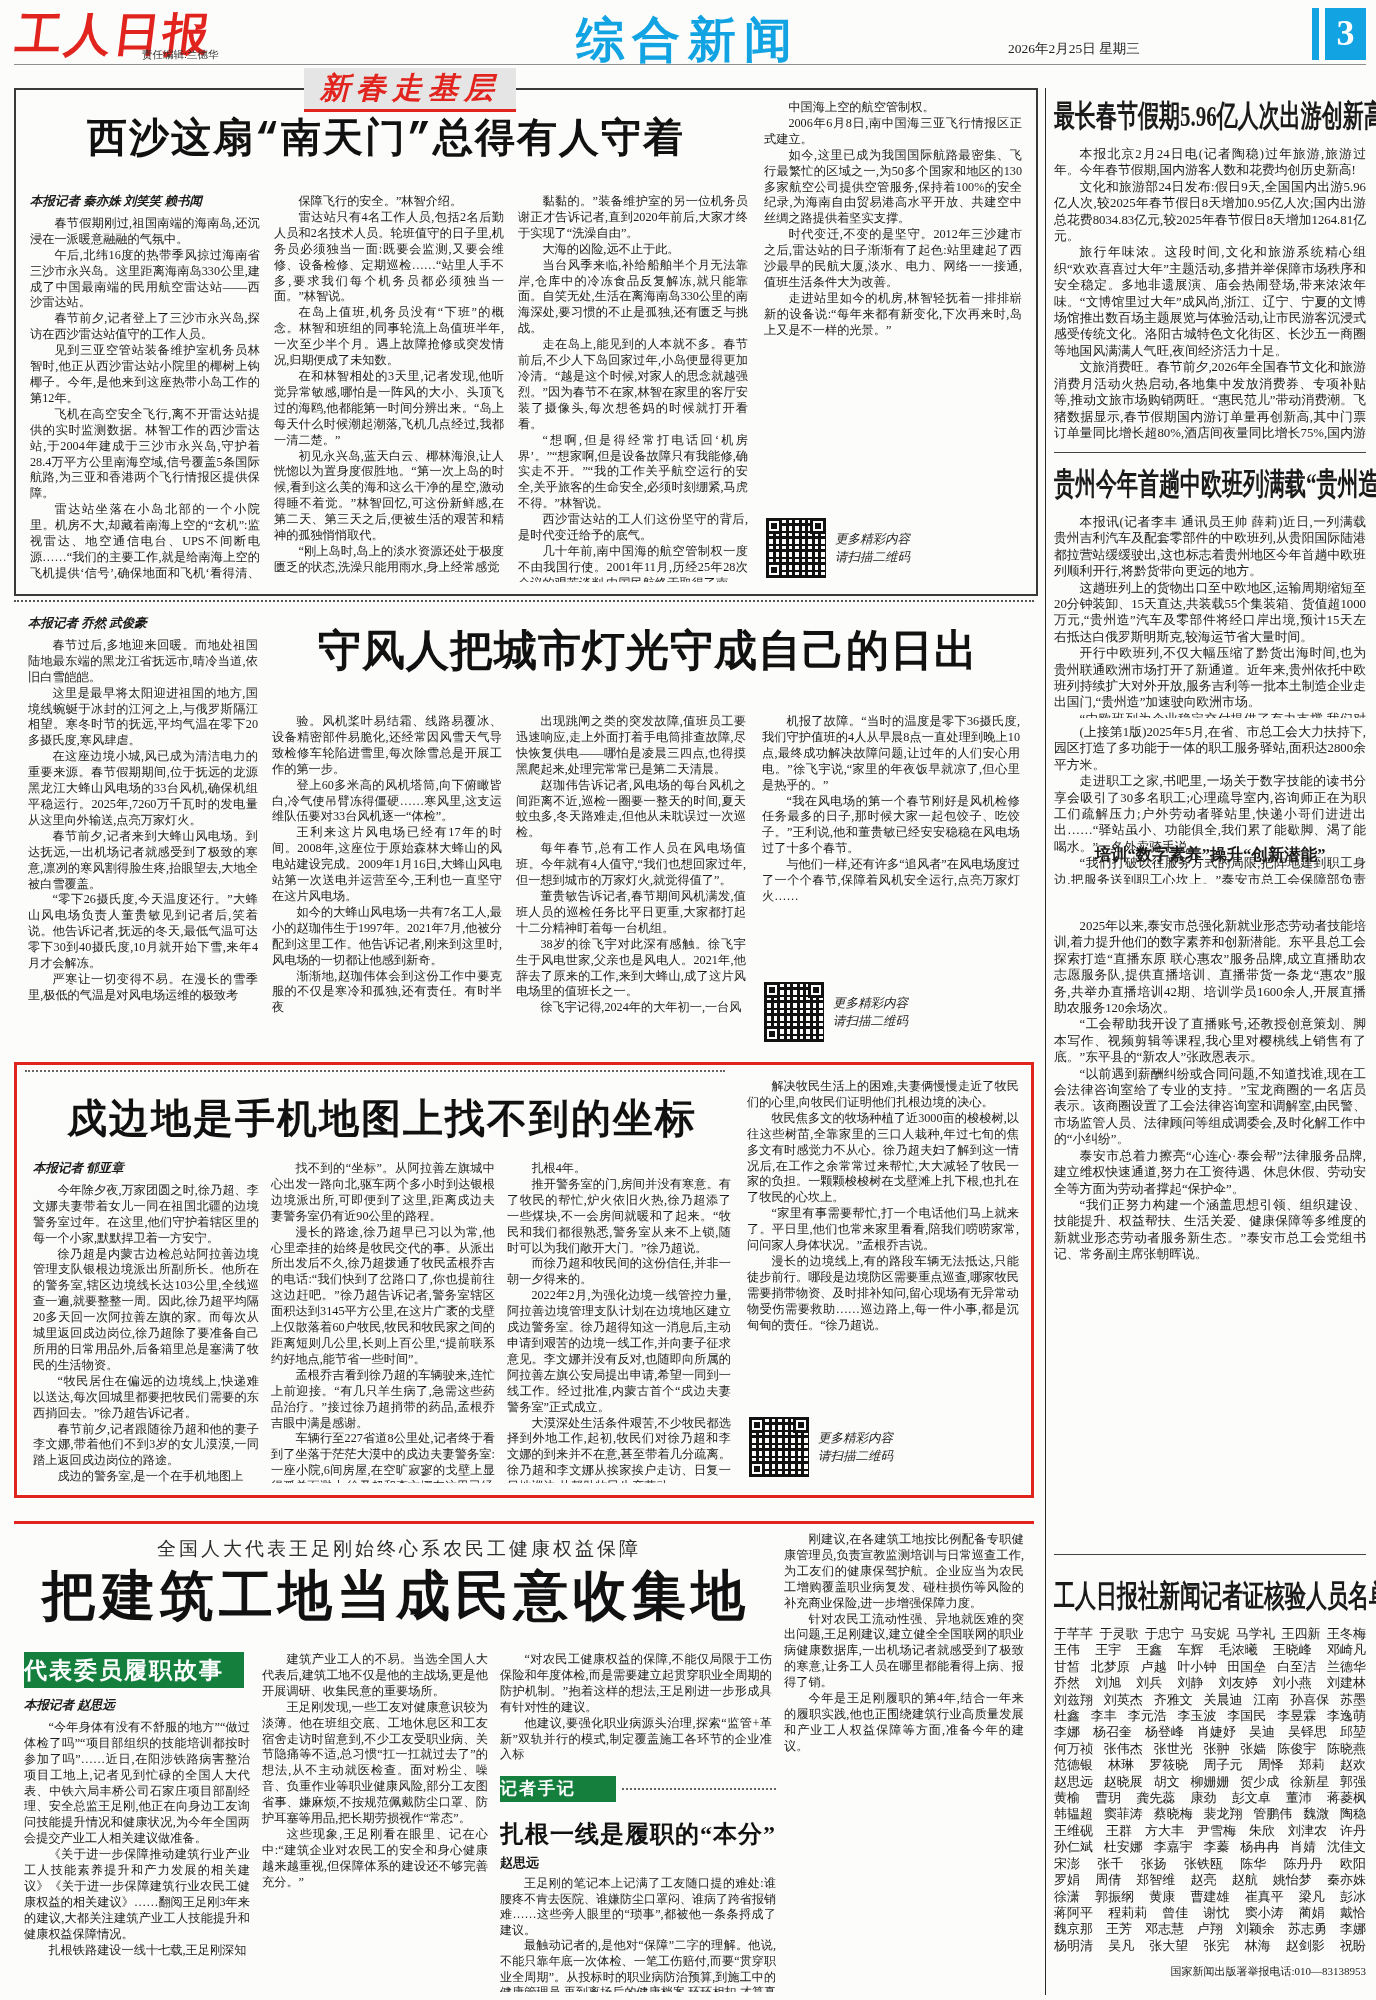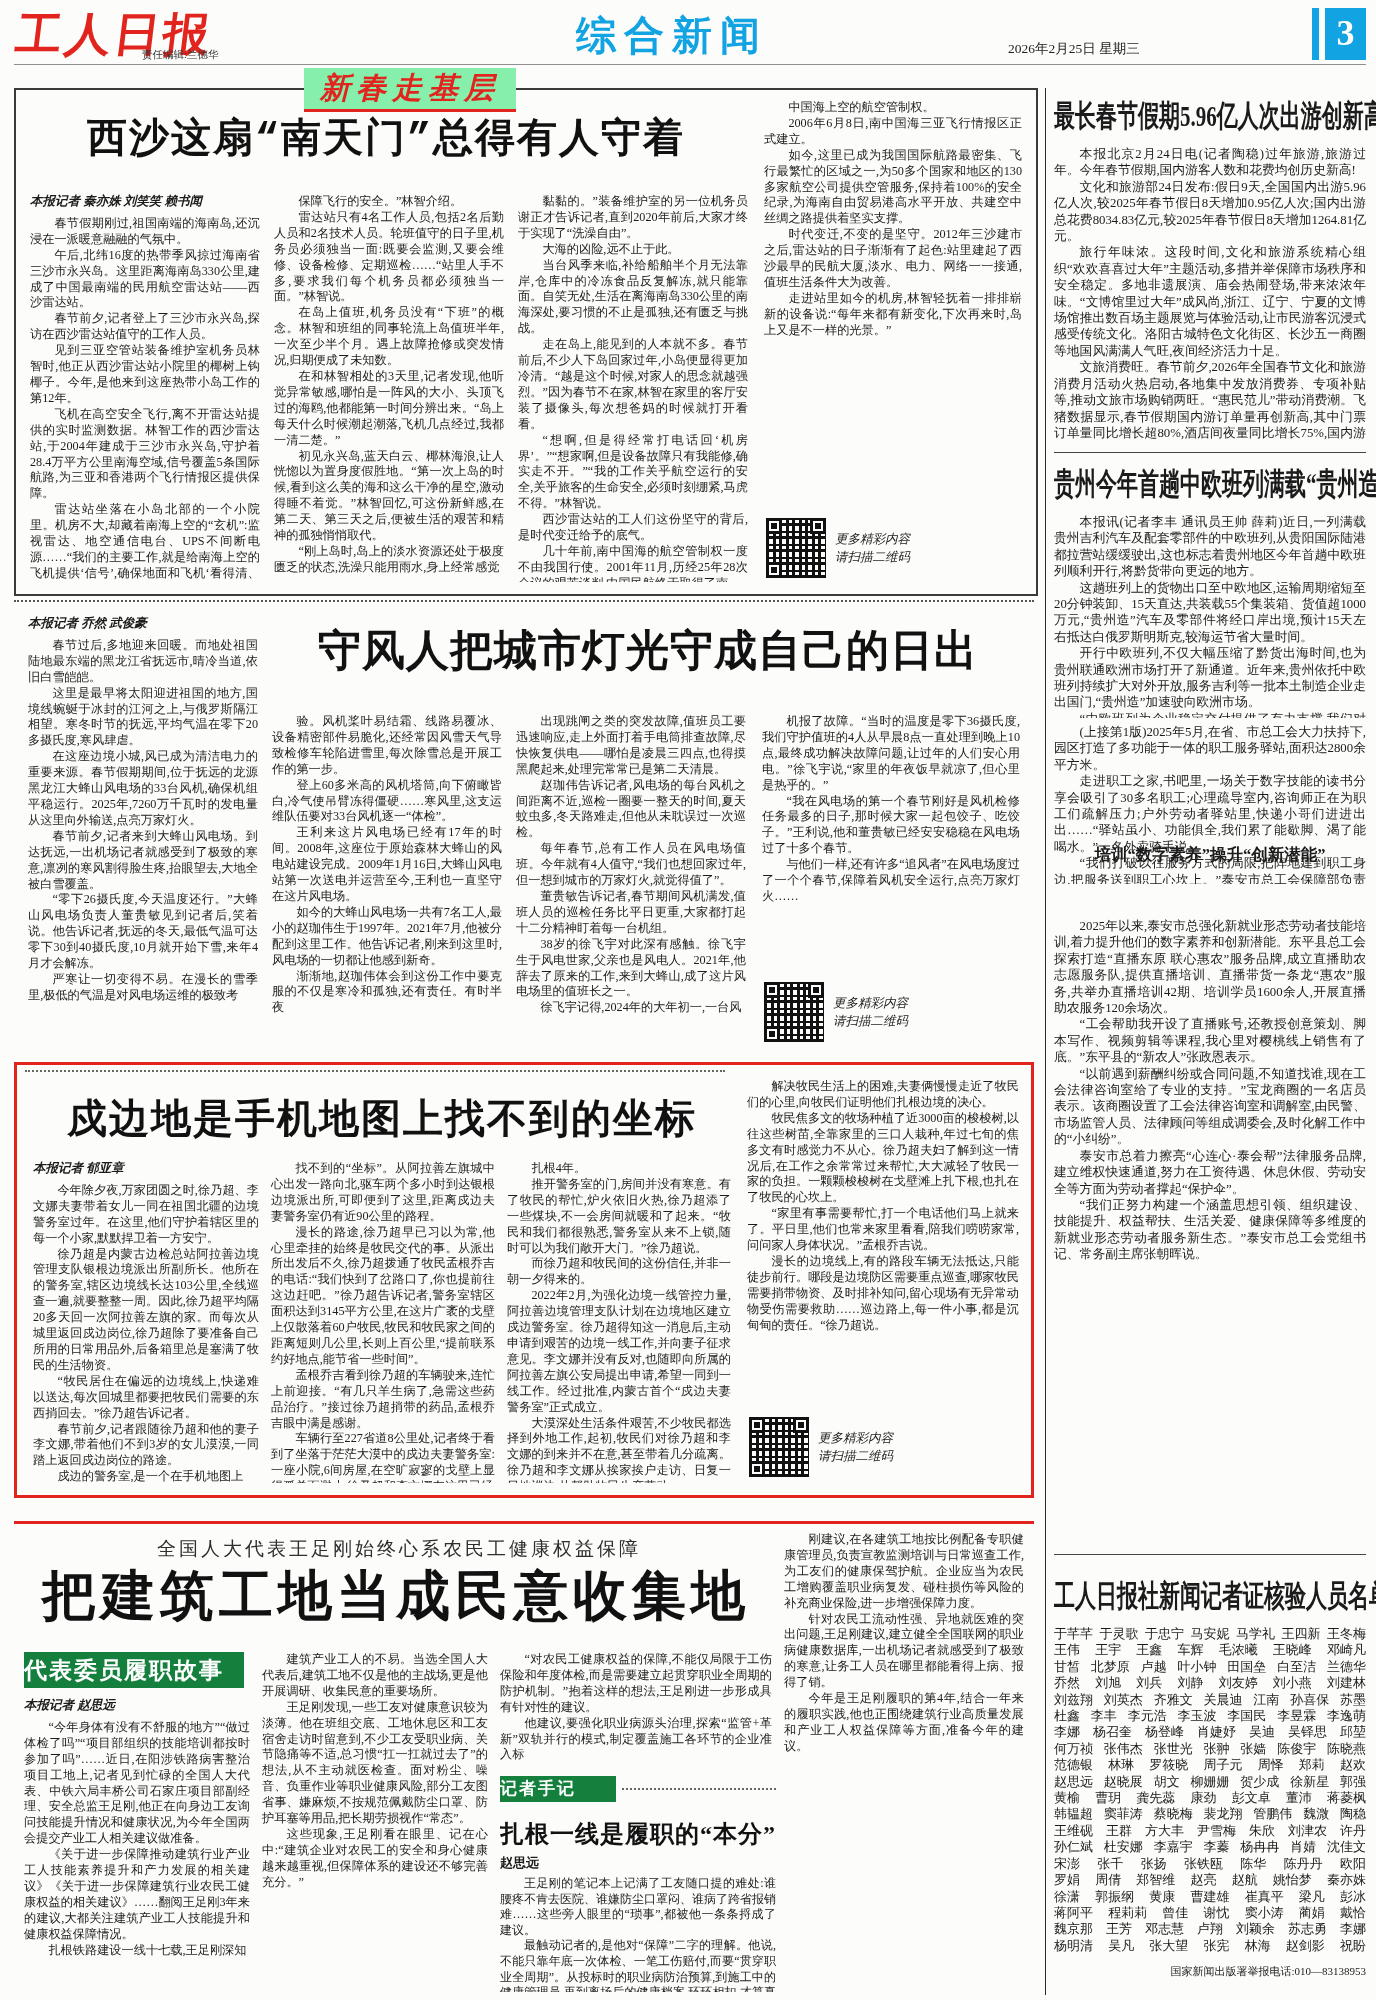--- a/index.html
+++ b/index.html
@@ -3,21 +3,21 @@
 <meta charset="utf-8">
 <style>
   html,body{margin:0;padding:0;background:#e8e6e0;}
   #page{position:relative;width:1376px;height:2000px;margin:0 auto;background:#fcfcfa;overflow:hidden;
         font-family:"Liberation Serif","DejaVu Serif",serif;color:#1b1b1b;}
   .abs{position:absolute;}
   
   .logo{left:16px;top:4px;font-size:46px;font-weight:900;color:#e2241f;transform:skewX(-7deg);
         font-family:"Liberation Serif",serif;letter-spacing:3px;}
   .editor{left:142px;top:48px;font-size:10.5px;color:#333;}
-  .section-title{left:576px;top:8px;font-size:40px;font-weight:bold;color:#12a3e3;letter-spacing:8px;
+  .section-title{left:576px;top:8px;font-size:48px;font-weight:bold;color:#12a3e3;letter-spacing:8px;
         font-family:"Liberation Sans","DejaVu Sans",sans-serif;}
   .date{left:1008px;top:40px;font-size:13.5px;color:#222;}
   .pg-stripe{left:1312px;top:8px;width:7px;height:52px;background:#12a3e3;}
   .pg-box{left:1325px;top:8px;width:41px;height:52px;background:#12a3e3;color:#fff;font-weight:bold;
         font-size:36px;text-align:center;line-height:50px;}
   .header-rule{left:14px;top:64px;width:1352px;border-top:1px solid #8f8f8f;height:0;}
   
   .col{position:absolute;overflow:hidden;font-size:12.2px;line-height:15.9px;text-align:justify;color:#1c1c1c;}
   .para{margin:0;text-indent:2em;}
   .byline{font-style:italic;font-weight:bold;font-size:12.5px;margin:0 0 6px;text-indent:0;}
@@ -26,21 +26,21 @@
   .qr-row{position:absolute;bottom:6px;left:2px;right:2px;display:flex;align-items:center;gap:9px;background:#fcfcfa;padding-top:5px;}
   .qr{position:relative;width:60px;height:60px;flex:0 0 auto;background-color:#fff;background:
       repeating-linear-gradient(0deg,#111 0 3px,transparent 3px 6px,#111 6px 8px,transparent 8px 13px),
       repeating-linear-gradient(90deg,#111 0 3px,transparent 3px 7px,#111 7px 10px,transparent 10px 13px);}
   .qr i{position:absolute;width:16px;height:16px;border:3.5px solid #111;background:#fff;box-sizing:border-box;}
   .qr i::after{content:"";position:absolute;inset:2px;background:#111;}
   .qr .c1{top:0;left:0}.qr .c2{top:0;right:0}.qr .c3{bottom:0;left:0}
   .qr-cap{font-style:italic;font-size:12.5px;line-height:18px;color:#222;}
   
   #a1{left:14px;top:88px;width:1020px;height:504px;border:2px solid #3a3a3a;background:#fcfcfa;}
-  #a1 .banner{position:absolute;left:288px;top:-22px;background:#86efac;padding:0 16px;color:#e2241f;
+  #a1 .banner{position:absolute;left:288px;top:-22px;background:#e5e5e5;padding:0 16px;color:#e2241f;
       font-size:30px;font-weight:900;font-style:italic;letter-spacing:6px;border-bottom:3.5px solid #e2241f;}
   #a1 .headline{position:absolute;left:8px;top:20px;width:724px;text-align:center;font-size:40px;letter-spacing:2px;}
   
   #a2{left:14px;top:600px;width:1020px;height:456px;border-top:2px dotted #555;}
   #a2 .headline{position:absolute;left:262px;top:20px;width:744px;text-align:center;font-size:43px;letter-spacing:1px;}
   
   #a3{left:14px;top:1062px;width:1020px;height:436px;border:3.5px solid #e2241f;background:#fcfcfa;box-sizing:border-box;}
   #a3 .inner-dots{position:absolute;left:8px;top:5px;width:700px;border-top:2px dotted #666;}
   #a3 .headline{position:absolute;left:6px;top:26px;width:718px;text-align:center;font-size:40px;letter-spacing:2px;}
   

